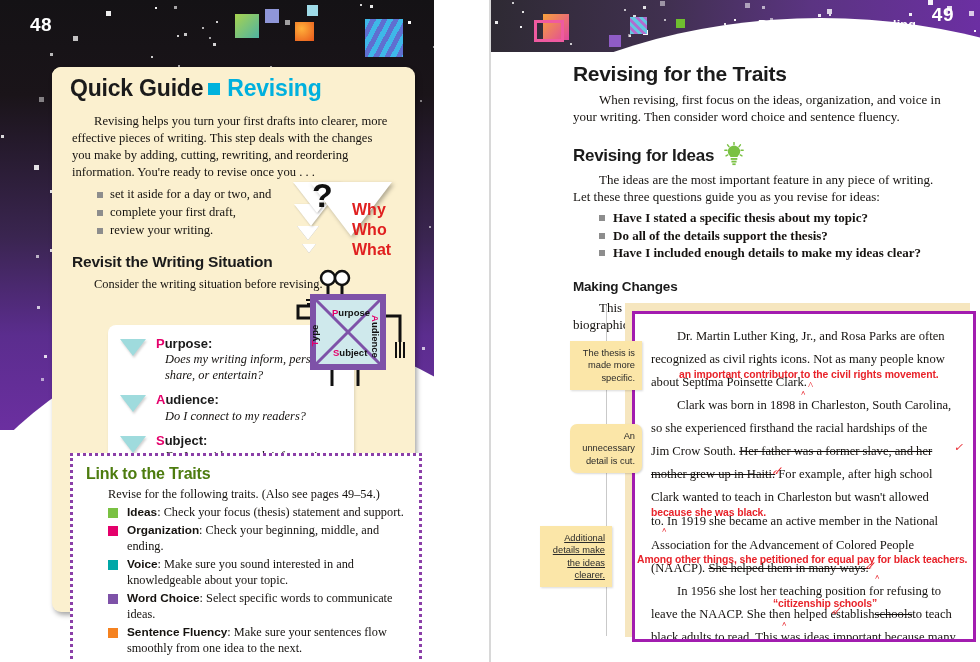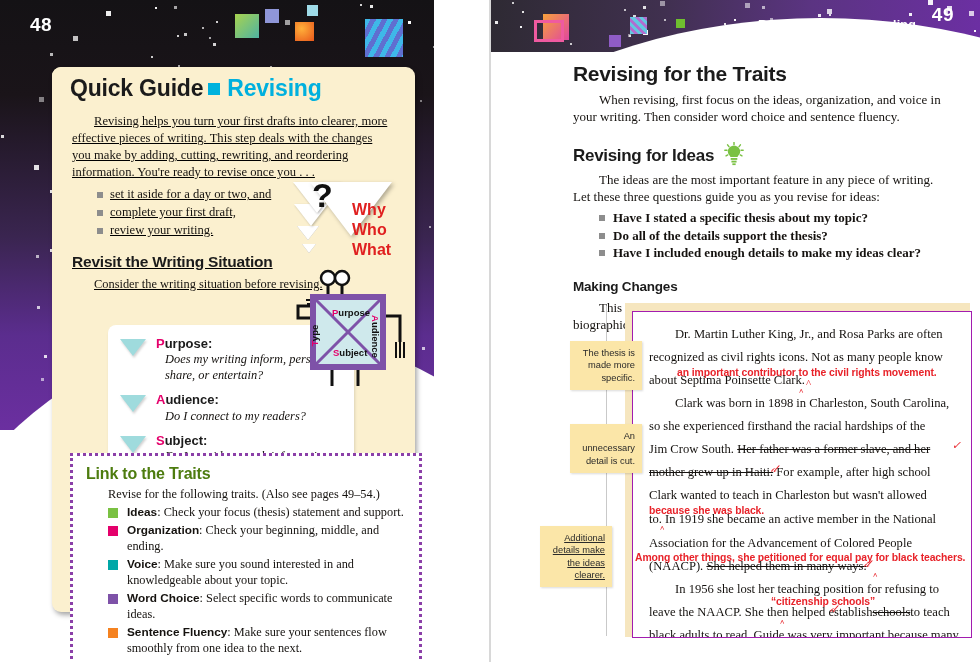--- a/index.html
+++ b/index.html
@@ -52,21 +52,21 @@
   .qg-title {
     position: absolute; left: 0; top: 0; padding: 8px 18px 7px 18px;
     background: #fbf0cf; border-radius: 9px 9px 9px 0;
     font-family: "Liberation Sans", sans-serif; font-size: 23px; font-weight: 700;
     color: #1b1b1b; white-space: nowrap; letter-spacing: -.2px;
   }
   .qg-sq { display: inline-block; width: 12px; height: 12px; background: #00b2dd;
            margin: 0 7px 1px 5px; vertical-align: middle; }
   .qg-accent { color: #00b0de; }
 
-  .qg-body { position: absolute; left: 20px; top: 46px; width: 322px; text-decoration: underline; }
+  .qg-body { position: absolute; left: 20px; top: 46px; width: 322px; }
   .qg-para { font-size: 12.6px; line-height: 1.35; color: #15120f; text-indent: 22px;
              text-align: left; }
   .qg-list { list-style: none; margin: 5px 0 0 0; padding: 0 0 0 38px; }
   .qg-list li { font-size: 12.6px; line-height: 1.42; color: #15120f; position: relative; }
   .qg-list li::before { content: ""; position: absolute; left: -13px; top: 6px;
             width: 6px; height: 6px; background: #8d8d8d; }
 
   .qg-h2 { margin-top: 13px; font-family: "Liberation Sans", sans-serif;
            font-size: 15.5px; font-weight: 700; color: #1b1b1b; letter-spacing: -.2px; }
   .qg-sub { margin-top: 6px; padding-left: 22px; font-size: 12.4px; color: #15120f; }
@@ -135,21 +135,21 @@
   .rp-ul li::before { content: ""; position: absolute; left: -14px; top: 6px;
               width: 6px; height: 6px; background: #8d8d8d; }
 
   .bulb { display: inline-block; width: 22px; height: 24px; position: relative;
           vertical-align: -5px; margin-left: 9px; }
 
   
   .excerpt-shadow { position: absolute; left: 625px; top: 303px; width: 345px; height: 334px;
                     background: #f6e6bf; }
   .excerpt { position: absolute; left: 632px; top: 311px; width: 338px; height: 325px;
-             background: #ffffff; border: 1px solid #a21caf; overflow: hidden; }
+             background: #ffffff; border: 3px solid #a21caf; overflow: hidden; }
   .ex-inner { position: absolute; left: 16px; top: 11px; width: 300px;
               font-size: 12.6px; color: #15120f; }
   .ex-line { position: relative; line-height: 23px; white-space: nowrap; }
   .ex-ind { padding-left: 26px; }
   .strike { text-decoration: line-through; text-decoration-thickness: 1px; }
   .ins { position: absolute; font-family: "Liberation Sans", sans-serif;
          font-weight: 700; font-size: 10.4px; color: #e8232a; white-space: nowrap;
          letter-spacing: -.1px; }
   .mark { position: absolute; color: #e8232a; font-size: 11px; font-family: "Liberation Serif", serif; }
 
@@ -563,22 +563,22 @@
 
       <div class="ex-line ex-ind">In 1956 she lost her teaching position for refusing to</div>
 
       <div class="ex-line">
         <span>leave the NAACP. She then helped establish</span><span class="strike">schools</span><span>to teach</span>
         <span class="ins" style="left:122px;top:-11px;">“citizenship schools”</span>
         <span class="mark" style="left:131px;top:5px;">‸</span>
         <span class="mark" style="left:181px;top:-4px;font-style:italic;">𝒹</span>
       </div>
 
-      <div class="ex-line">black adults to read. Guide was very important because many</div>
+      <div class="ex-line">black adults to read. This was ideas important because many</div>
 
     </div>
   </div>
 
   <div class="callout" style="left:570px;top:341px;">The thesis is made more specific.</div>
-  <div class="callout" style="left:570px;top:424px;">An unnecessary detail is cut.</div>
+  <div class="callout" style="left:570px;top:424px;border-radius:7px;">An unnecessary detail is cut.</div>
   <div class="callout" style="left:540px;top:526px;text-decoration:underline;">Additional details make the ideas clearer.</div>
 
 </div>
 
 </body></html>

